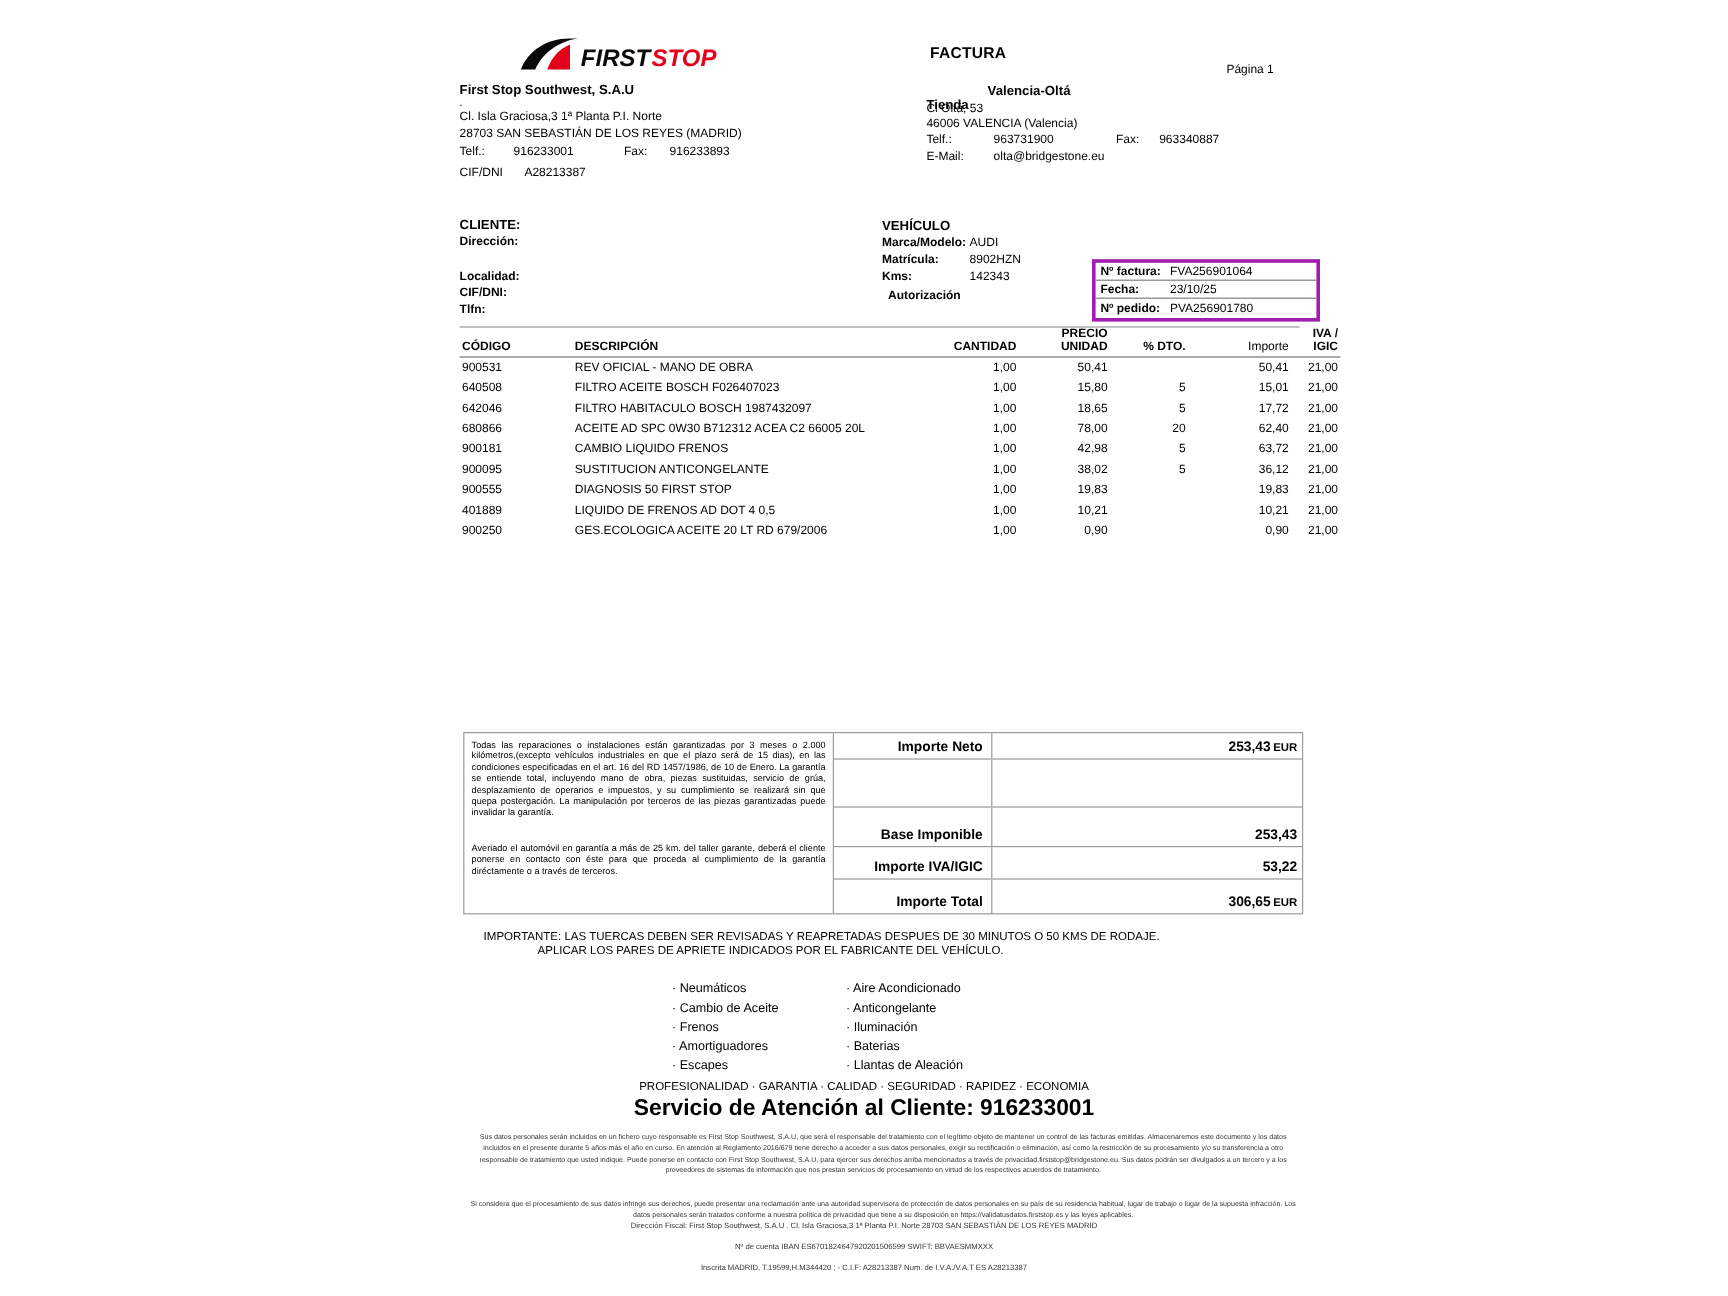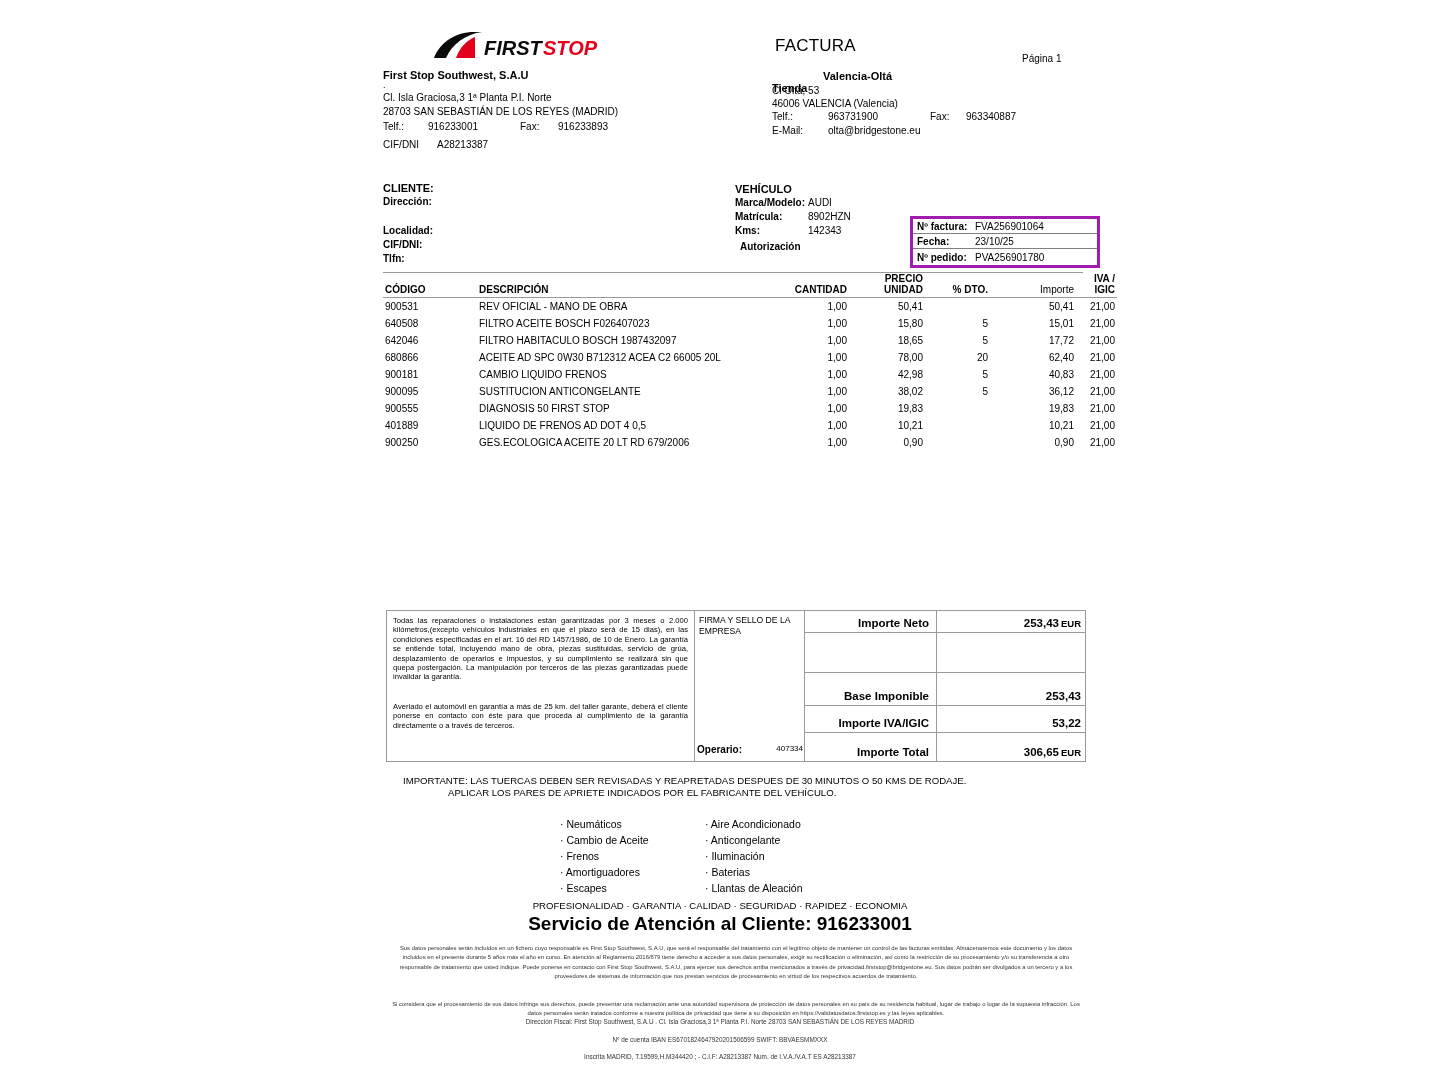--- a/index.html
+++ b/index.html
@@ -27,21 +27,21 @@
   .logo-wrap {
     position: absolute;
     left: 432px; top: 30px;
     width: 175px; height: 36px;
   }
   .logo-svg { display:block; }
 
   .hdr-factura {
     position: absolute;
     left: 775px; top: 36px;
-    font-size: 17px; font-weight: normal;
+    font-size: 13px; font-weight: bold;
     letter-spacing: 0.2px;
   }
   .hdr-pagina {
     position: absolute;
     left: 1022px; top: 22px;
     font-size: 10px;
     margin-top: 31px;
   }
 
   .co-name {
@@ -350,21 +350,21 @@
             <td class="c-dto">20</td>
             <td class="c-imp">62,40</td>
             <td class="c-iva">21,00</td>
           </tr>
           <tr>
             <td class="c-cod">900181</td>
             <td class="c-des">CAMBIO LIQUIDO FRENOS</td>
             <td class="c-qty">1,00</td>
             <td class="c-pu">42,98</td>
             <td class="c-dto">5</td>
-            <td class="c-imp">40,83</td>
+            <td class="c-imp">63,72</td>
             <td class="c-iva">21,00</td>
           </tr>
           <tr>
             <td class="c-cod">900095</td>
             <td class="c-des">SUSTITUCION ANTICONGELANTE</td>
             <td class="c-qty">1,00</td>
             <td class="c-pu">38,02</td>
             <td class="c-dto">5</td>
             <td class="c-imp">36,12</td>
             <td class="c-iva">21,00</td>
@@ -400,27 +400,20 @@
     </table>
   </div>
 
   <div class="foot">
 
     <div class="foot-terms">
       <p class="terms-p">Todas las reparaciones o instalaciones están garantizadas por 3 meses o 2.000 kilómetros,(excepto vehículos industriales en que el plazo será de 15 dias), en las condiciones especificadas en el art. 16 del RD 1457/1986, de 10 de Enero. La garantía se entiende total, incluyendo mano de obra, piezas sustituidas, servicio de grúa, desplazamiento de operarios e impuestos, y su cumplimiento se realizará sin que quepa postergación. La manipulación por terceros de las piezas garantizadas puede invalidar la garantía.</p>
       <p class="terms-p terms-p2">Averiado el automóvil en garantía a más de 25 km. del taller garante, deberá el cliente ponerse en contacto con éste para que proceda al cumplimiento de la garantía diréctamente o a través de terceros.</p>
     </div>
 
-    <div class="foot-sign">
-      <div class="sign-txt">FIRMA Y SELLO DE LA EMPRESA</div>
-      <div class="oper-row">
-        <span class="oper-lbl">Operario:</span>
-        <span class="oper-val">407334</span>
-      </div>
-    </div>
 
     <div class="foot-tot">
       <div class="tot-row r-neto">
         <div class="tot-lbl">Importe Neto</div>
         <div class="tot-val">
           <span>253,43</span>
           <span class="tot-cur">EUR</span>
         </div>
       </div>
       <div class="tot-row r-blank">

